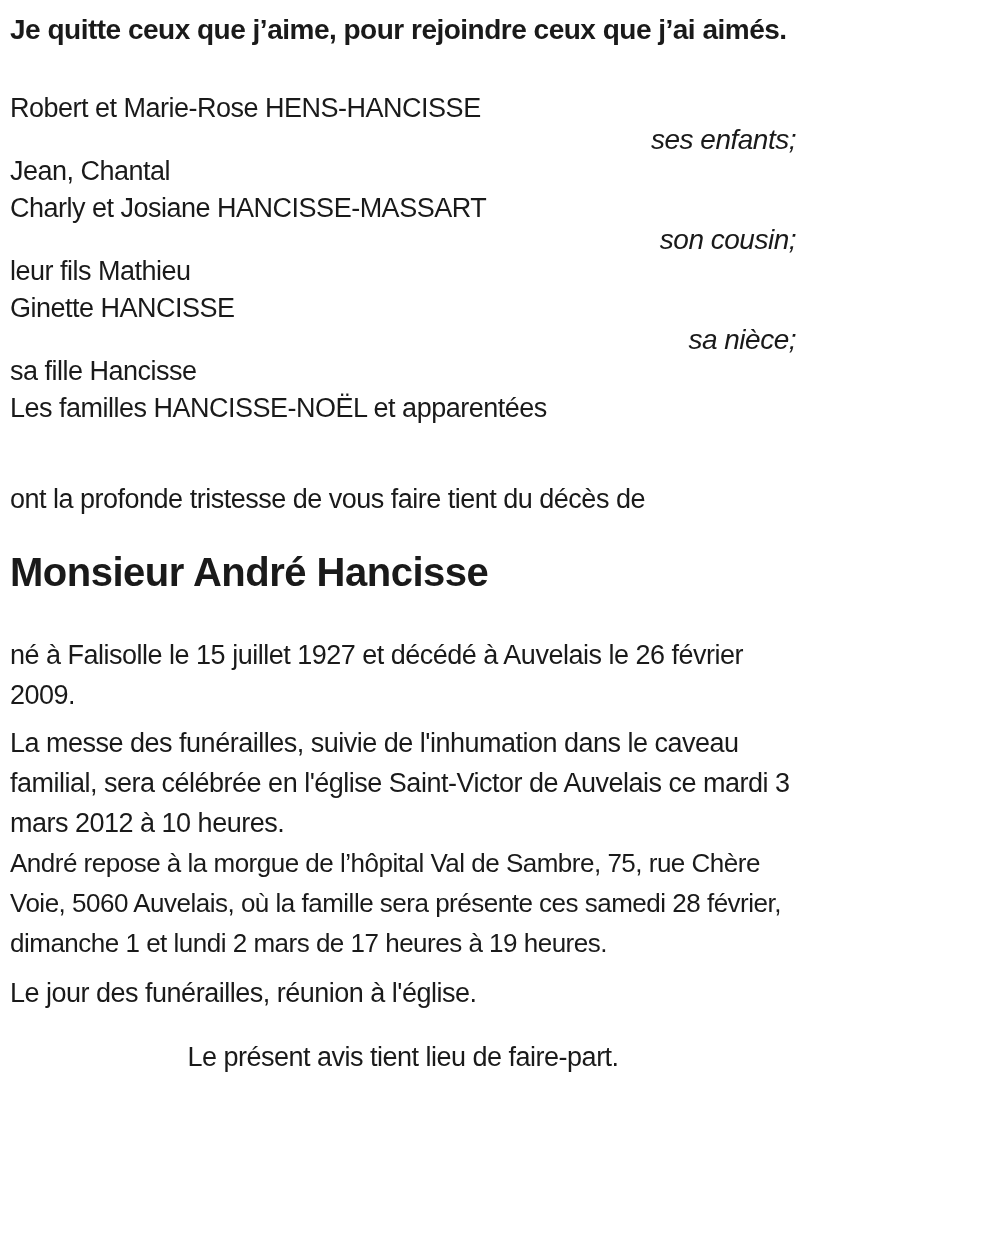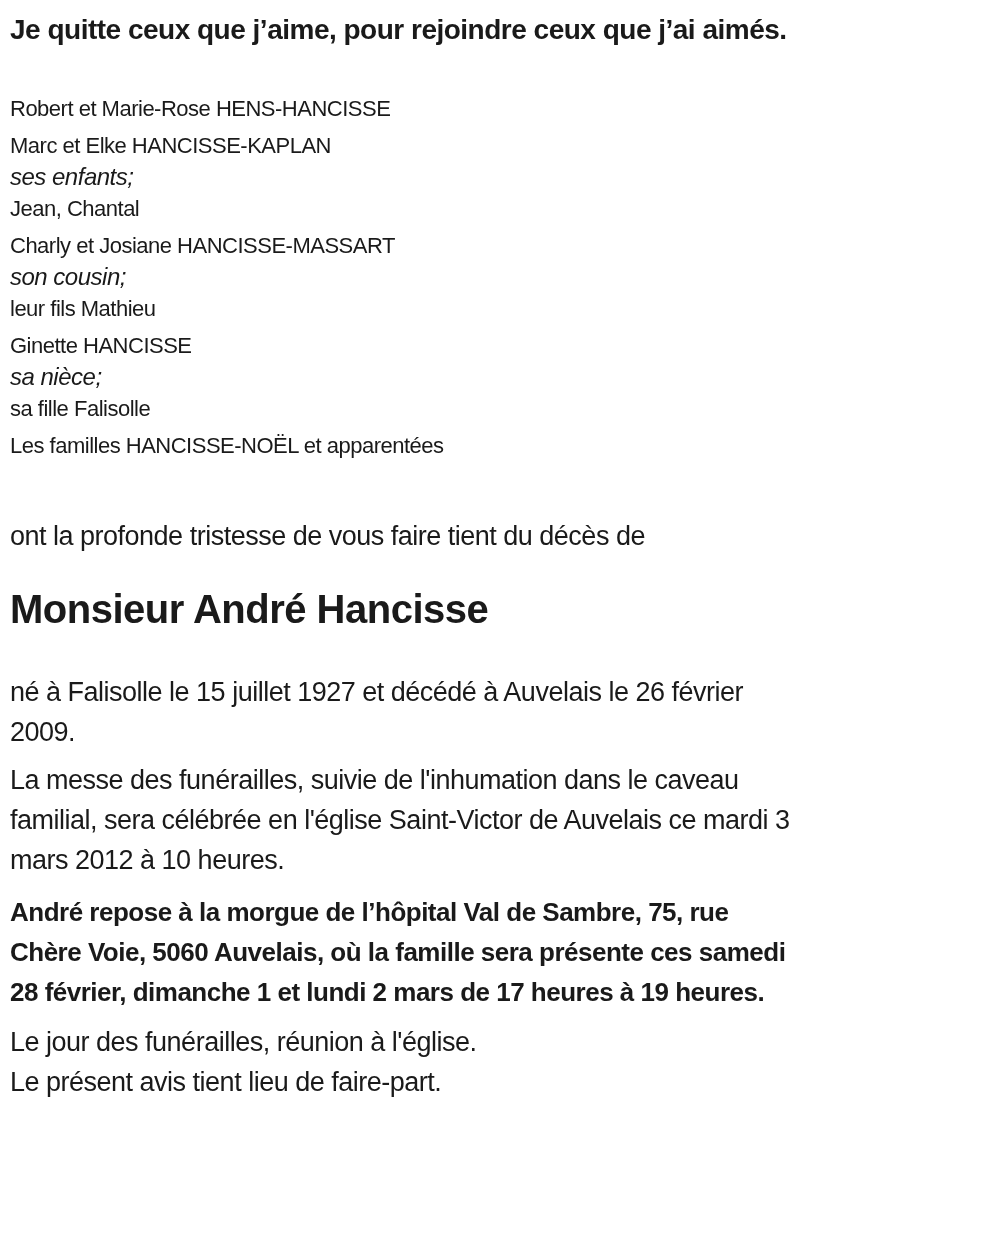--- a/index.html
+++ b/index.html
@@ -23,28 +23,29 @@
   .epitaph {
     font-weight: 700;
     font-size: 28px;
     line-height: 32px;
     margin: 0 0 44px 0;
   }
   .family {
     margin: 0;
   }
   .mourner {
-    font-size: 22px;
+    font-size: 27px;
     line-height: 37px;
     white-space: nowrap;
   }
   .relation {
-    font-size: 24px;
+    font-size: 28px;
     line-height: 26px;
     font-style: italic;
+    text-align: right;
     white-space: nowrap;
   }
   .announcement {
     font-size: 27px;
     line-height: 40px;
     margin: 52px 0 0 0;
   }
   .deceased-name {
     font-size: 40px;
     line-height: 46px;
@@ -62,45 +63,43 @@
   }
   .para {
     font-size: 27px;
     line-height: 40px;
     margin: 0;
     max-width: 965px;
   }
   .birth-death { margin-top: 40px; }
   .funeral-service { margin-top: 8px; }
   .repose {
-    margin-top: 12px;
-    font-weight: 700;
+    font-weight: 400;
     font-size: 26px;
   }
   .funeral-day { margin-top: 10px; }
-  .closing { margin-top: 0; }
+  .closing { margin-top: 24px; text-align: center; }
 </style>
 </head>
 <body>
 
 <div class="notice">
 
   <p class="epitaph">Je quitte ceux que j’aime, pour rejoindre ceux que j’ai aimés.</p>
 
   <div class="family">
     <div class="mourner">Robert et Marie-Rose HENS-HANCISSE</div>
-    <div class="mourner">Marc et Elke HANCISSE-KAPLAN</div>
     <div class="relation">ses enfants;</div>
     <div class="mourner">Jean, Chantal</div>
     <div class="mourner">Charly et Josiane HANCISSE-MASSART</div>
     <div class="relation">son cousin;</div>
     <div class="mourner">leur fils Mathieu</div>
     <div class="mourner">Ginette HANCISSE</div>
     <div class="relation">sa nièce;</div>
-    <div class="mourner">sa fille Falisolle</div>
+    <div class="mourner">sa fille Hancisse</div>
     <div class="mourner">Les familles HANCISSE-NOËL et apparentées</div>
   </div>
 
   <p class="announcement">ont la profonde tristesse de vous faire tient du décès de</p>
 
   <h1 class="deceased-name">Monsieur André Hancisse</h1>
 
 
   <p class="para birth-death">né à Falisolle le 15 juillet 1927 et décédé à Auvelais le 26 février 2009.</p>
 

